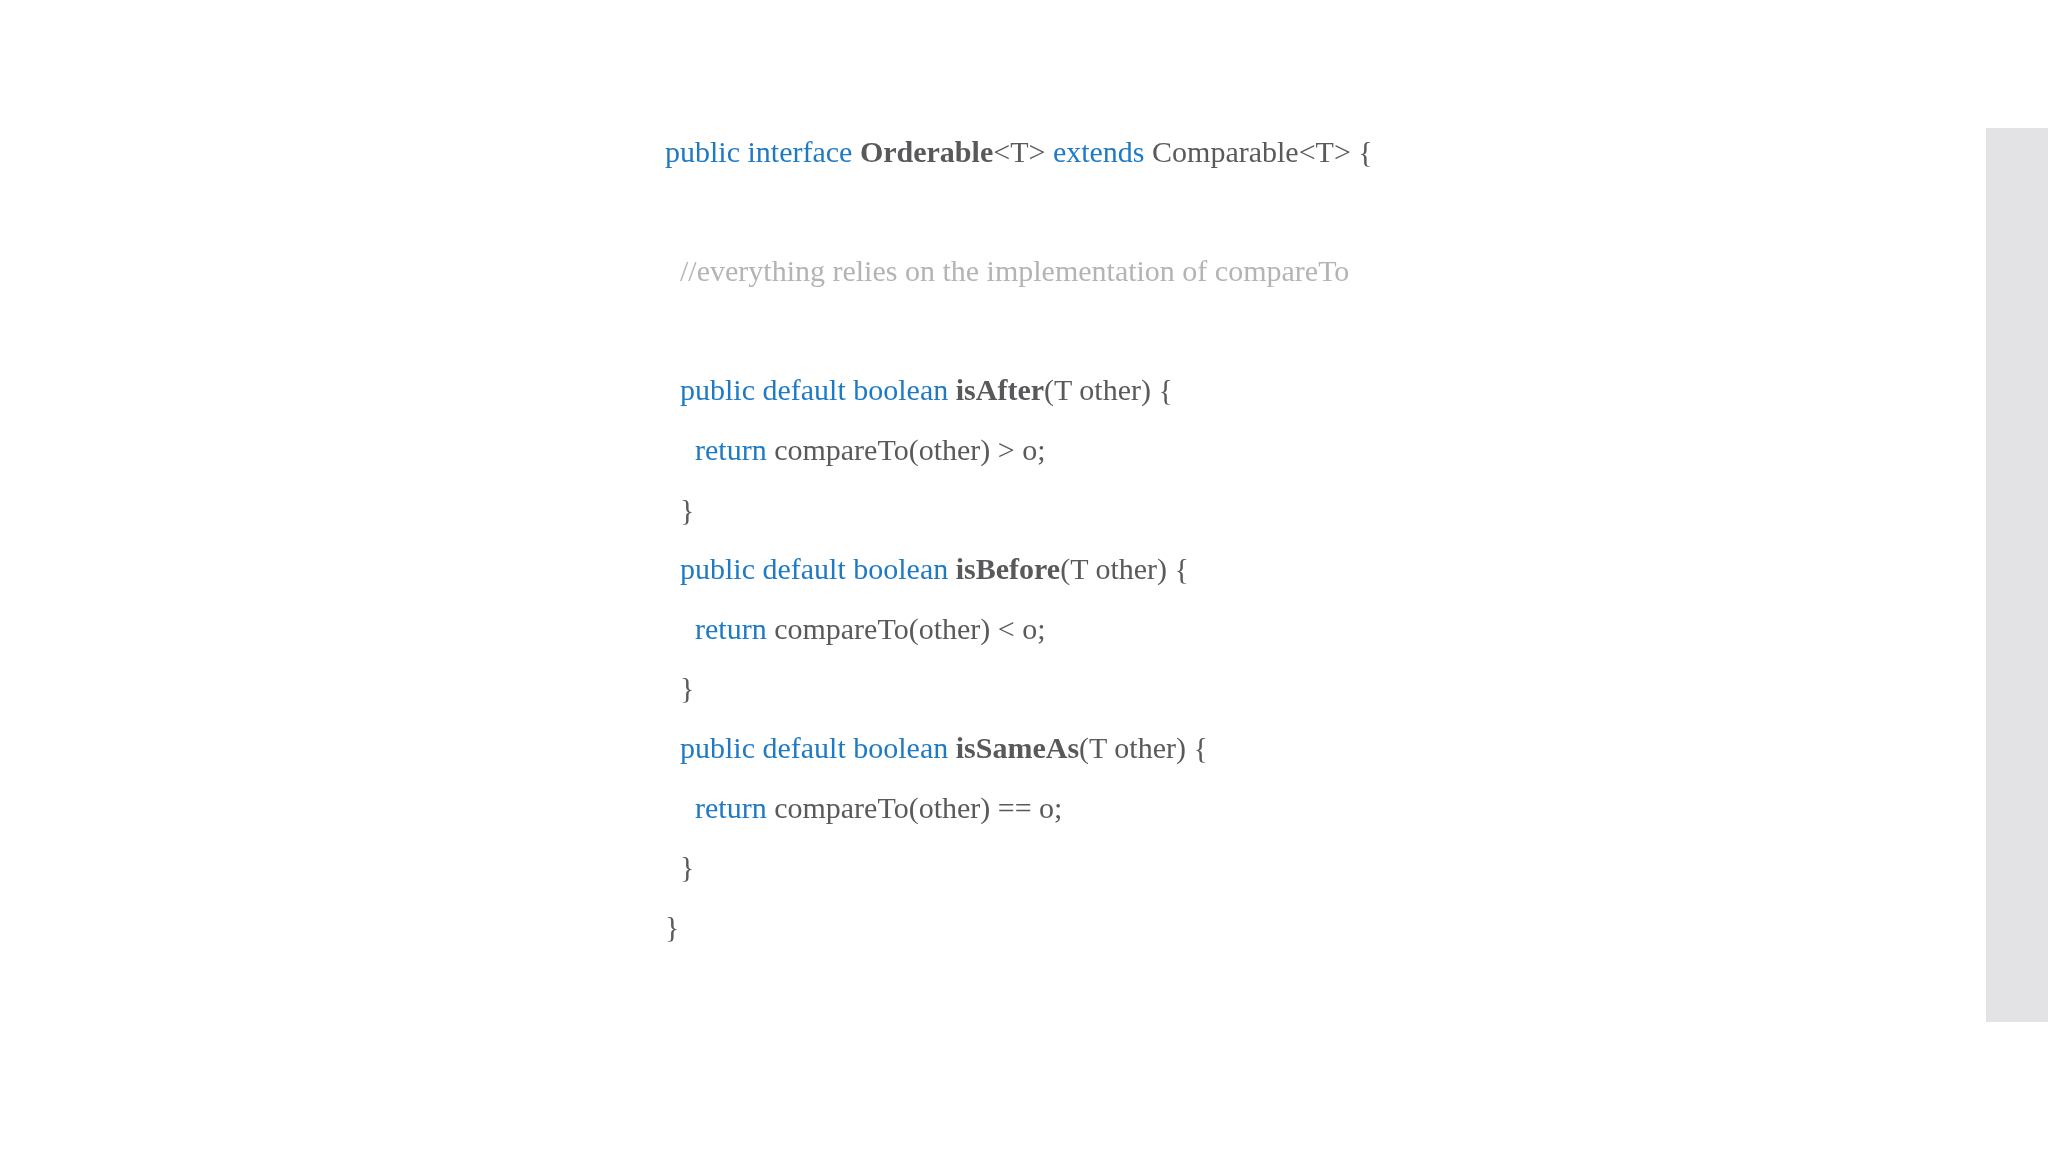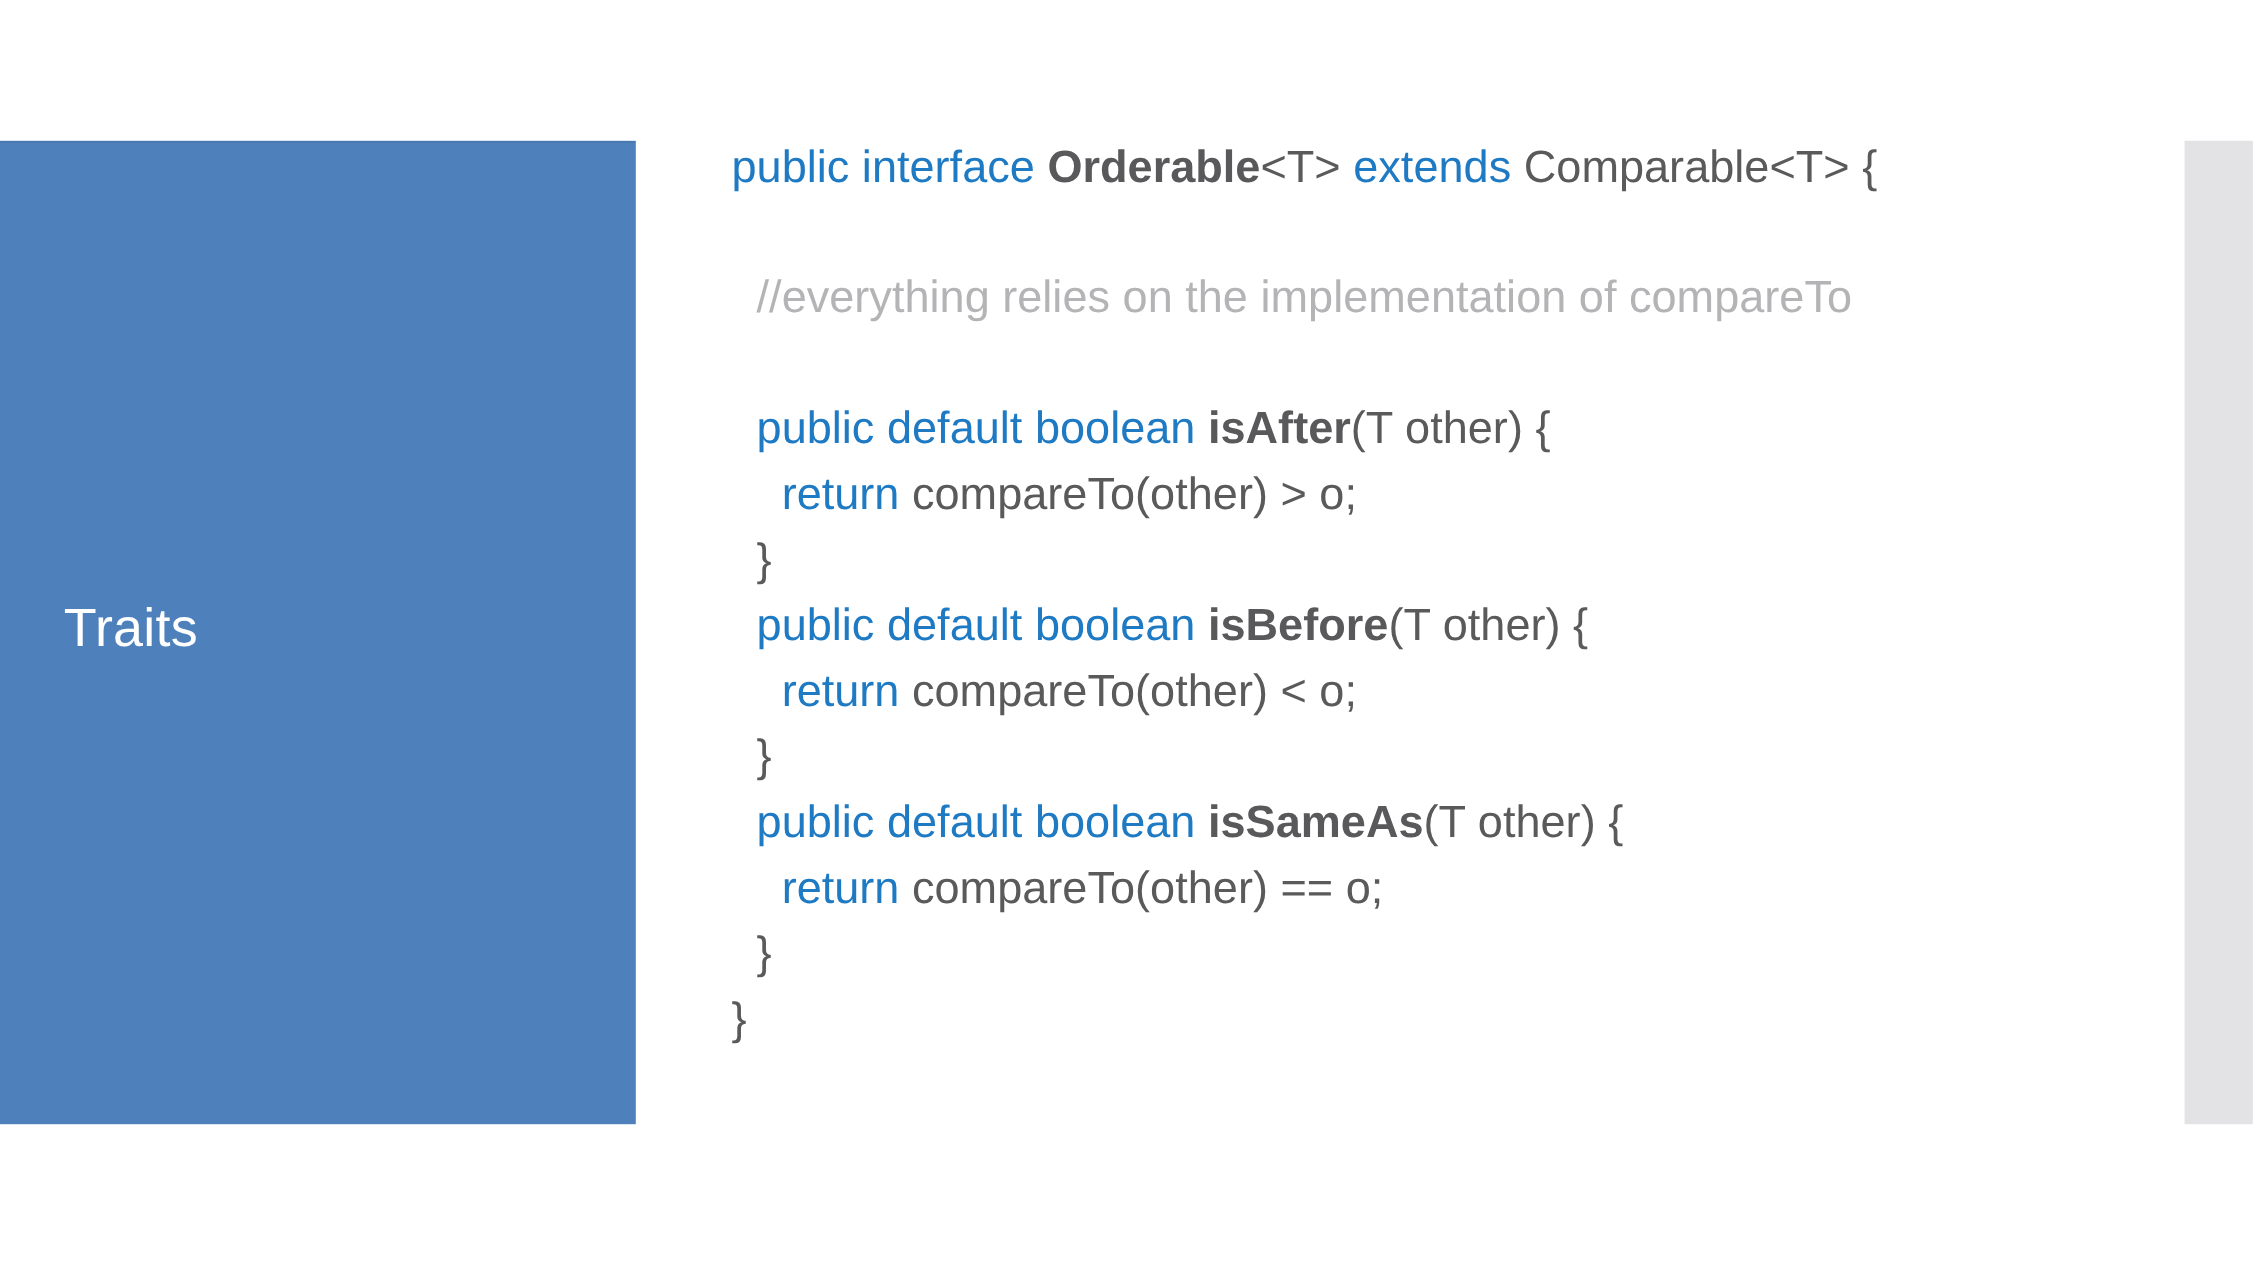--- a/index.html
+++ b/index.html
@@ -55,22 +55,22 @@
     height: 894px;
     background: #E3E2E4;
   }
 
   
   #code-block {
     position: absolute;
     left: 665px;
     top: 122px;
     width: 1290px;
-    font-family: Liberation Sans, sans-serif;
-    font-size: 41px;
+    font-family: Liberation Serif, serif;
+    font-size: 30px;
     font-weight: 300;
     line-height: 59.6px;
     white-space: pre;
     color: #5A5A5A;
   }
   .code-line {
     height: 59.6px;
     white-space: pre;
   }
   .code-line.blank { height: 59.6px; }
@@ -78,21 +78,18 @@
   .kw   { color: #1F7AC4; font-weight: 400; }
   .id   { color: #59595B; font-weight: 700; }
   .pl   { color: #5A5A5A; font-weight: 400; }
   .cmt  { color: #B4B3B5; font-weight: 400; text-align: right; }
 </style>
 </head>
 <body>
 
 <div id="slide">
 
-  <div id="title-panel">
-    <div id="title-text">Traits</div>
-  </div>
 
   <div id="right-band"></div>
 
   <div id="code-block"><div class="code-line"><span class="kw">public interface </span><span class="id">Orderable</span><span class="pl">&lt;T&gt; </span><span class="kw">extends </span><span class="pl">Comparable&lt;T&gt; {</span></div><div class="code-line blank"></div><div class="code-line"><span>  </span><span class="cmt">//everything relies on the implementation of compareTo</span></div><div class="code-line blank"></div><div class="code-line"><span>  </span><span class="kw">public default boolean </span><span class="id">isAfter</span><span class="pl">(T other) {</span></div><div class="code-line"><span>    </span><span class="kw">return </span><span class="pl">compareTo(other) &gt; o;</span></div><div class="code-line"><span>  </span><span class="pl">}</span></div><div class="code-line"><span>  </span><span class="kw">public default boolean </span><span class="id">isBefore</span><span class="pl">(T other) {</span></div><div class="code-line"><span>    </span><span class="kw">return </span><span class="pl">compareTo(other) &lt; o;</span></div><div class="code-line"><span>  </span><span class="pl">}</span></div><div class="code-line"><span>  </span><span class="kw">public default boolean </span><span class="id">isSameAs</span><span class="pl">(T other) {</span></div><div class="code-line"><span>    </span><span class="kw">return </span><span class="pl">compareTo(other) == o;</span></div><div class="code-line"><span>  </span><span class="pl">}</span></div><div class="code-line"><span class="pl">}</span></div></div>
 
 </div>
 
 </body></html>

